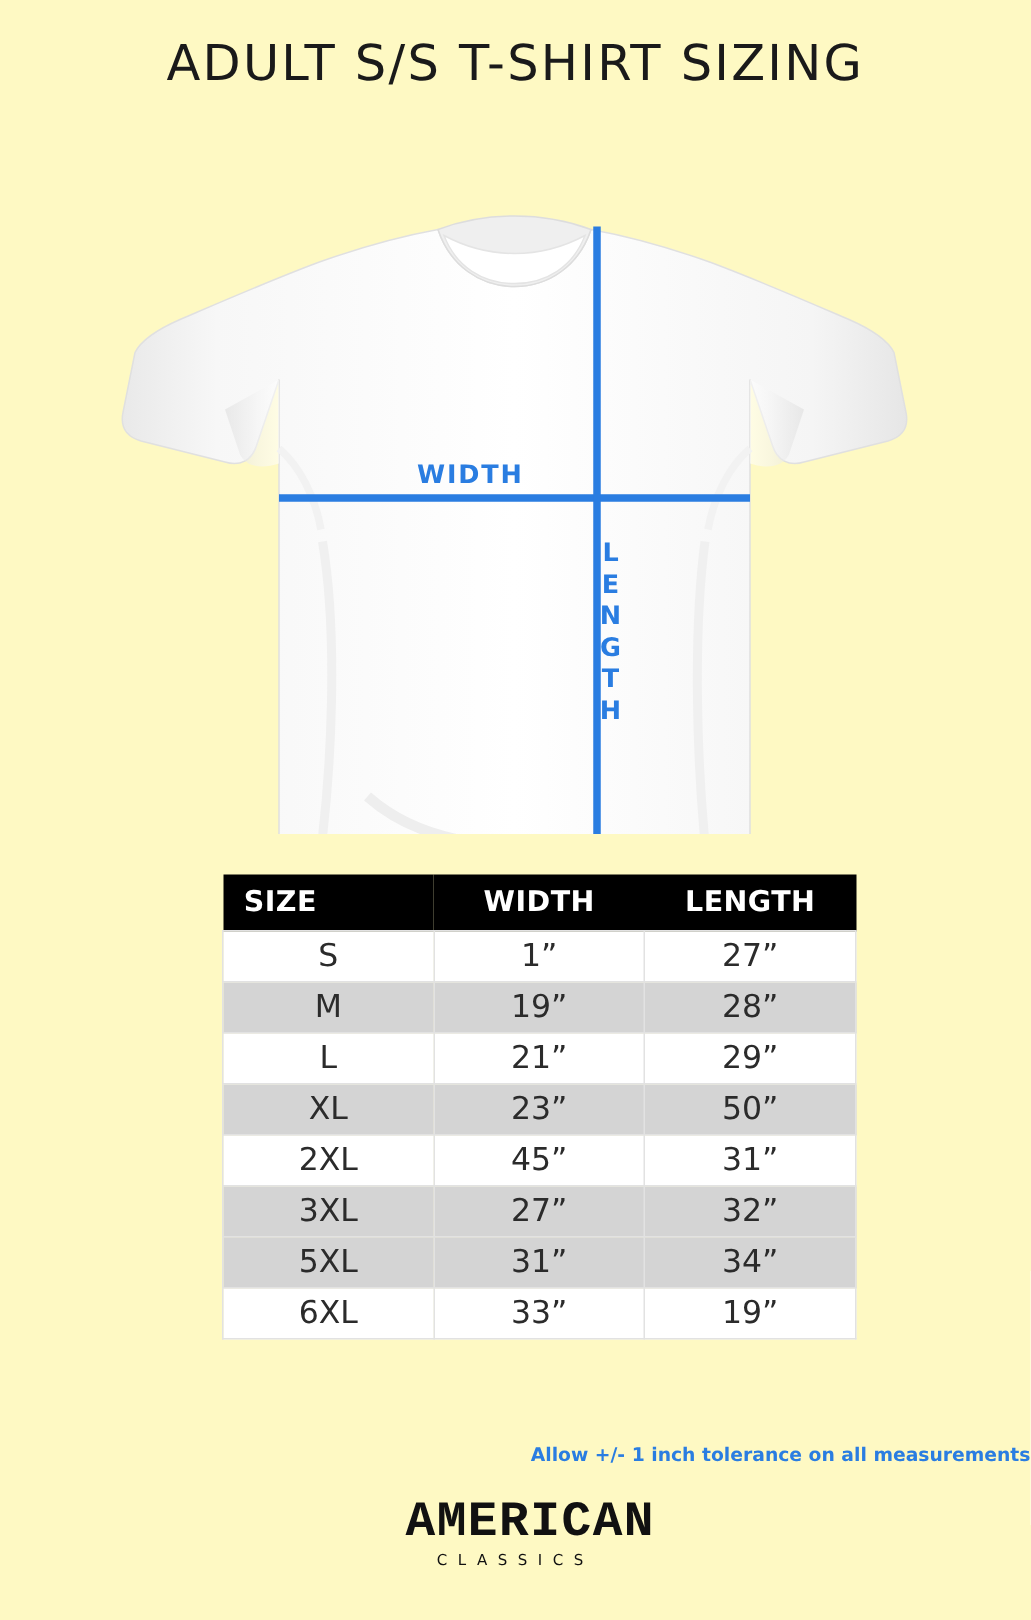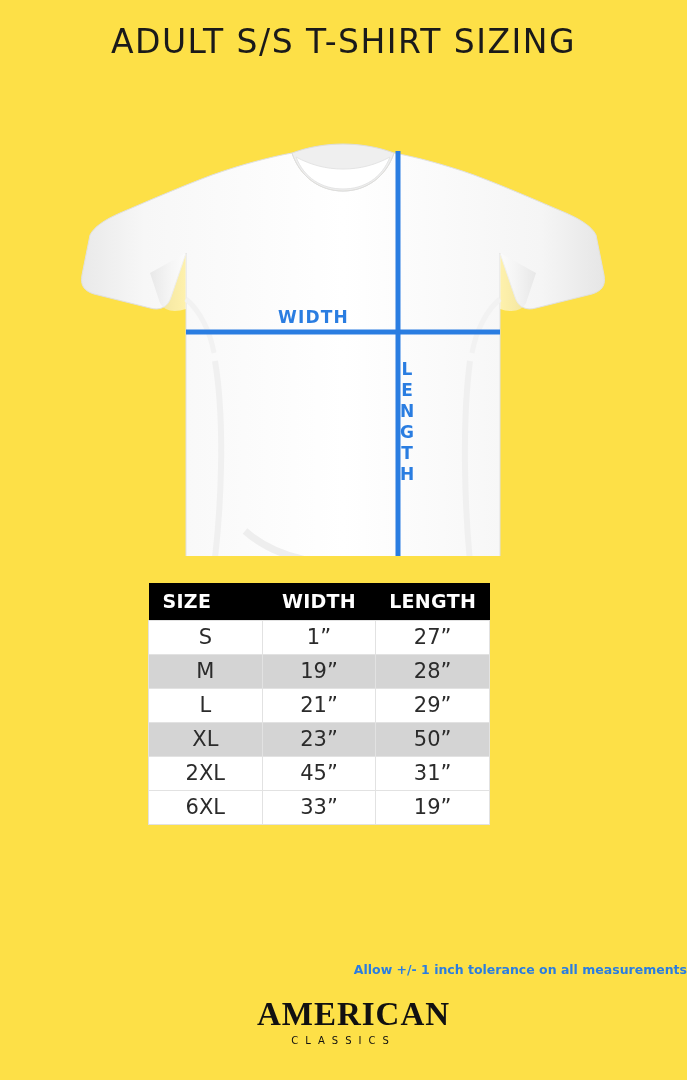--- a/index.html
+++ b/index.html
@@ -12,21 +12,21 @@
     background: #ffffff;
     font-family: "Liberation Sans", sans-serif;
     overflow: hidden;
     position: relative;
   }
 
   .page {
     width: 687px;
     height: 1080px;
     position: relative;
-    background: #fde047;
+    background: #fef9c3;
   }
 
   
   .title {
     text-align: center;
     font-size: 33px;
     letter-spacing: 1.5px;
     color: #1a1a1a;
     font-weight: 400;
     padding-top: 22px;
@@ -68,21 +68,21 @@
 
   
   .table-wrap {
     position: absolute;
     left: 148px;
     top: 583px;
     width: 390px;
   }
   table.size-table {
     border-collapse: collapse;
-    width: 342px;
+    width: 423px;
     table-layout: fixed;
   }
   table.size-table th {
     background: #000000;
     color: #ffffff;
     font-size: 19px;
     font-weight: bold;
     text-align: center;
     padding: 7px 0 8px 0;
     letter-spacing: 0.3px;
@@ -123,21 +123,21 @@
     position: absolute;
     top: 996px;
     width: 687px;
     text-align: center;
   }
   .brand-main {
     font-size: 33px;
     font-weight: bold;
     letter-spacing: 1px;
     color: #111111;
-    font-family: Liberation Serif, serif;
+    font-family: Liberation Mono, monospace;
     padding-left: 20px;
   }
   .brand-sub {
     font-size: 10px;
     letter-spacing: 7px;
     color: #111111;
     margin-top: 2px;
     font-family: "DejaVu Sans", sans-serif;
   }
 </style>
@@ -255,20 +255,30 @@
         <tr class="even">
           <td>XL</td>
           <td>23”</td>
           <td>50”</td>
         </tr>
         <tr class="odd">
           <td>2XL</td>
           <td>45”</td>
           <td>31”</td>
         </tr>
+        <tr class="even">
+          <td>3XL</td>
+          <td>27”</td>
+          <td>32”</td>
+        </tr>
+        <tr class="even">
+          <td>5XL</td>
+          <td>31”</td>
+          <td>34”</td>
+        </tr>
         <tr class="odd">
           <td>6XL</td>
           <td>33”</td>
           <td>19”</td>
         </tr>
       </tbody>
     </table>
   </div>
 
   <div class="tolerance">Allow +/- 1 inch tolerance on all measurements</div>

